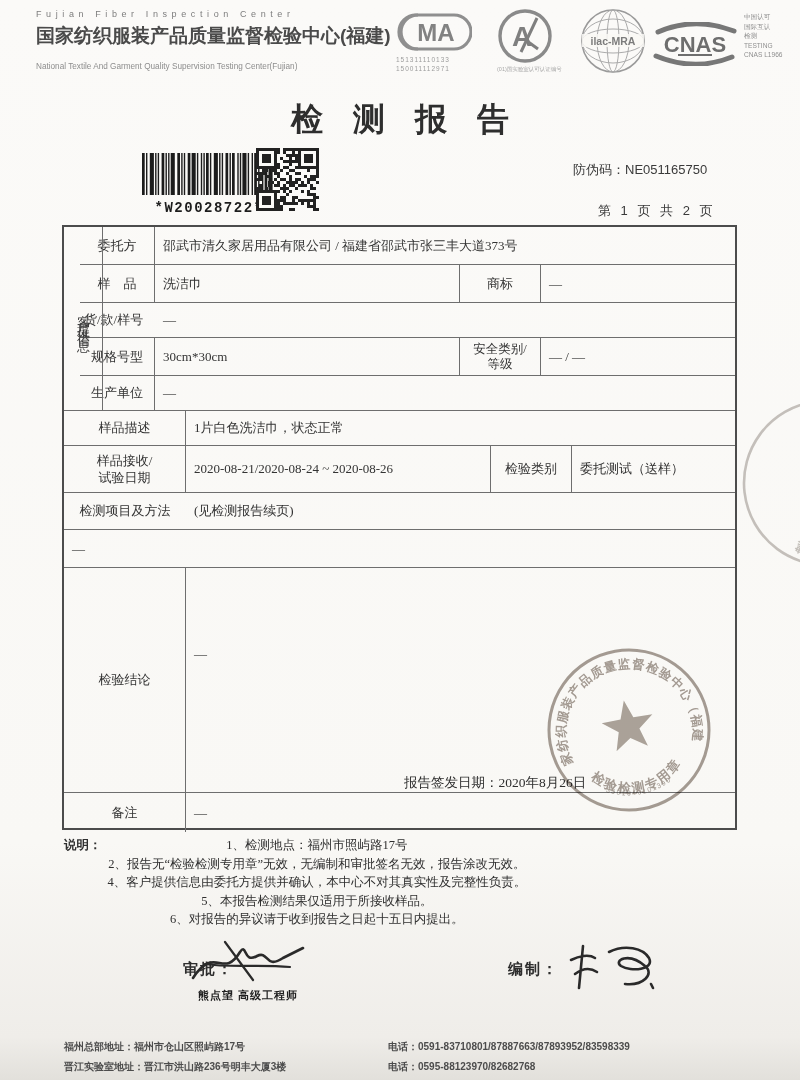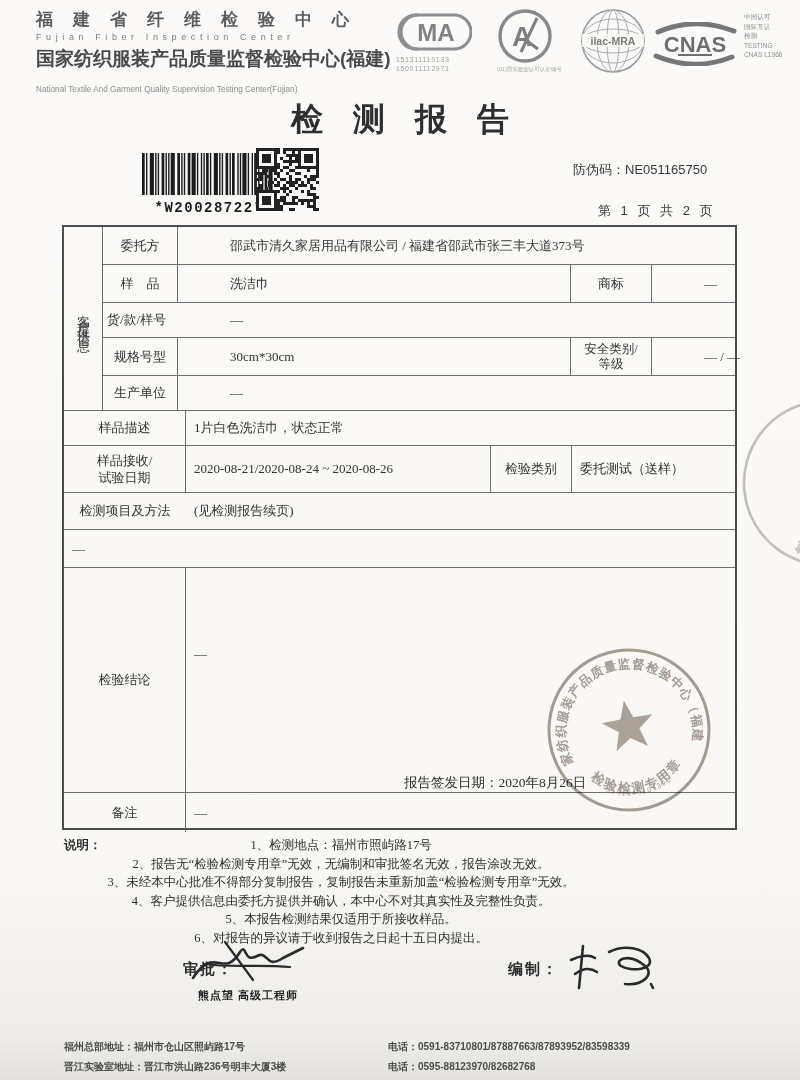--- a/index.html
+++ b/index.html
@@ -34,21 +34,21 @@
   .pageno{position:absolute;left:598px;top:202px;font-size:13px;color:#3a3a3a;letter-spacing:3px;}
 
   
   .tbl{position:absolute;left:62px;top:225px;width:675px;height:605px;
        border:2px solid #4c4c4c;box-sizing:border-box;background:transparent;}
   .vcol{position:absolute;left:0;top:0;width:39px;height:183px;border-right:1px solid #6e6e6e;
         display:flex;align-items:center;justify-content:center;
         writing-mode:vertical-rl;letter-spacing:5px;font-size:13px;color:#3a3a3a;box-sizing:border-box;}
   .row{display:flex;border-top:1px solid #6e6e6e;box-sizing:border-box;align-items:stretch;}
   .row.first{border-top:none;}
-  .row.shift{margin-left:39px;gap:44px;}
+  .row.shift{margin-left:16px;}
   .cell{display:flex;align-items:center;font-size:13px;color:#333;padding:0 8px;box-sizing:border-box;}
   .lbl{justify-content:center;text-align:center;white-space:pre-line;flex:none;}
   .val{flex:1 1 auto;}
   .div-r{border-right:1px solid #6e6e6e;}
   .sub-l{border-left:1px solid #6e6e6e;border-right:1px solid #6e6e6e;flex:none;justify-content:center;text-align:center;white-space:pre-line;}
   .subv{flex:none;}
   .w-lbl-s{width:75px;} .w-lbl-b{width:122px;}
   .w-val-m{width:304px;flex:none;} .w-sub{width:82px;} .w-subv{width:175px;}
   .h37{height:37px;} .h38{height:38px;} .h35{height:35px;} .h47{height:47px;} .h225{height:225px;} .h40{height:40px;}
   .conc-val{position:relative;display:block;}
@@ -69,21 +69,20 @@
   .footer{position:absolute;left:64px;top:1037px;width:720px;font-size:10px;font-weight:bold;color:#4c4c4c;line-height:20px;}
   .footer .frow{display:flex;}
   .footer .addr{width:324px;flex:none;}
 </style>
 </head>
 <body>
 
 <div id="page">
 
   <div class="hdr">
-    <div class="hdr-cn1">福建省纤维检验中心</div>
     <div class="hdr-en1">Fujian Fiber Inspection Center</div>
     <div class="hdr-cn2">国家纺织服装产品质量监督检验中心(福建)</div>
     <div class="hdr-en2">National Textile And Garment Quality Supervision Testing Center(Fujian)</div>
   </div>
 
   <div class="logo" style="left:396px;top:12px;">
     <svg width="76" height="40" viewBox="0 0 76 40">
       <path d="M20 3 H58 A17 17 0 0 1 58 37 H20 A17 17 0 0 1 20 3 Z" fill="none" stroke="#8f8f8f" stroke-width="3.2"></path>
       <path d="M22 3 A17 17 0 0 0 22 37" fill="none" stroke="#8f8f8f" stroke-width="3.2"></path>
       <text x="40" y="29" text-anchor="middle" font-size="24" font-weight="bold" fill="#828282" font-family="Liberation Sans,sans-serif">MA</text>
@@ -423,21 +422,20 @@
         <textPath href="#arcEdge" startOffset="50%" text-anchor="middle">国家纺织服装产品质量监督检验中心（福建）</textPath>
       </text>
     </g>
   </svg>
 
   <div class="notes serif">
     <div class="nlabel">说明：</div>
     <ul>
       <li>1、检测地点：福州市照屿路17号</li>
       <li>2、报告无“检验检测专用章”无效，无编制和审批签名无效，报告涂改无效。</li>
-      <li>3、未经本中心批准不得部分复制报告，复制报告未重新加盖“检验检测专用章”无效。</li>
       <li>4、客户提供信息由委托方提供并确认，本中心不对其真实性及完整性负责。</li>
       <li>5、本报告检测结果仅适用于所接收样品。</li>
       <li>6、对报告的异议请于收到报告之日起十五日内提出。</li>
     </ul>
   </div>
 
   <div class="signoff-label" style="left:140px;top:960px;margin-left:43px;">审批：</div>
   <svg class="sig" style="left:185px;top:934px;" width="140" height="56" viewBox="0 0 140 56">
     <path d="M8 44 C 30 10, 38 46, 55 18 C 62 8, 58 30, 72 22 C 84 16, 80 36, 98 24 L 118 14" fill="none" stroke="#2a2a2a" stroke-width="2.6" stroke-linecap="round"></path>
     <path d="M20 30 C 45 34, 75 30, 105 33 M 40 8 L 68 46" fill="none" stroke="#2a2a2a" stroke-width="2.2" stroke-linecap="round"></path>

